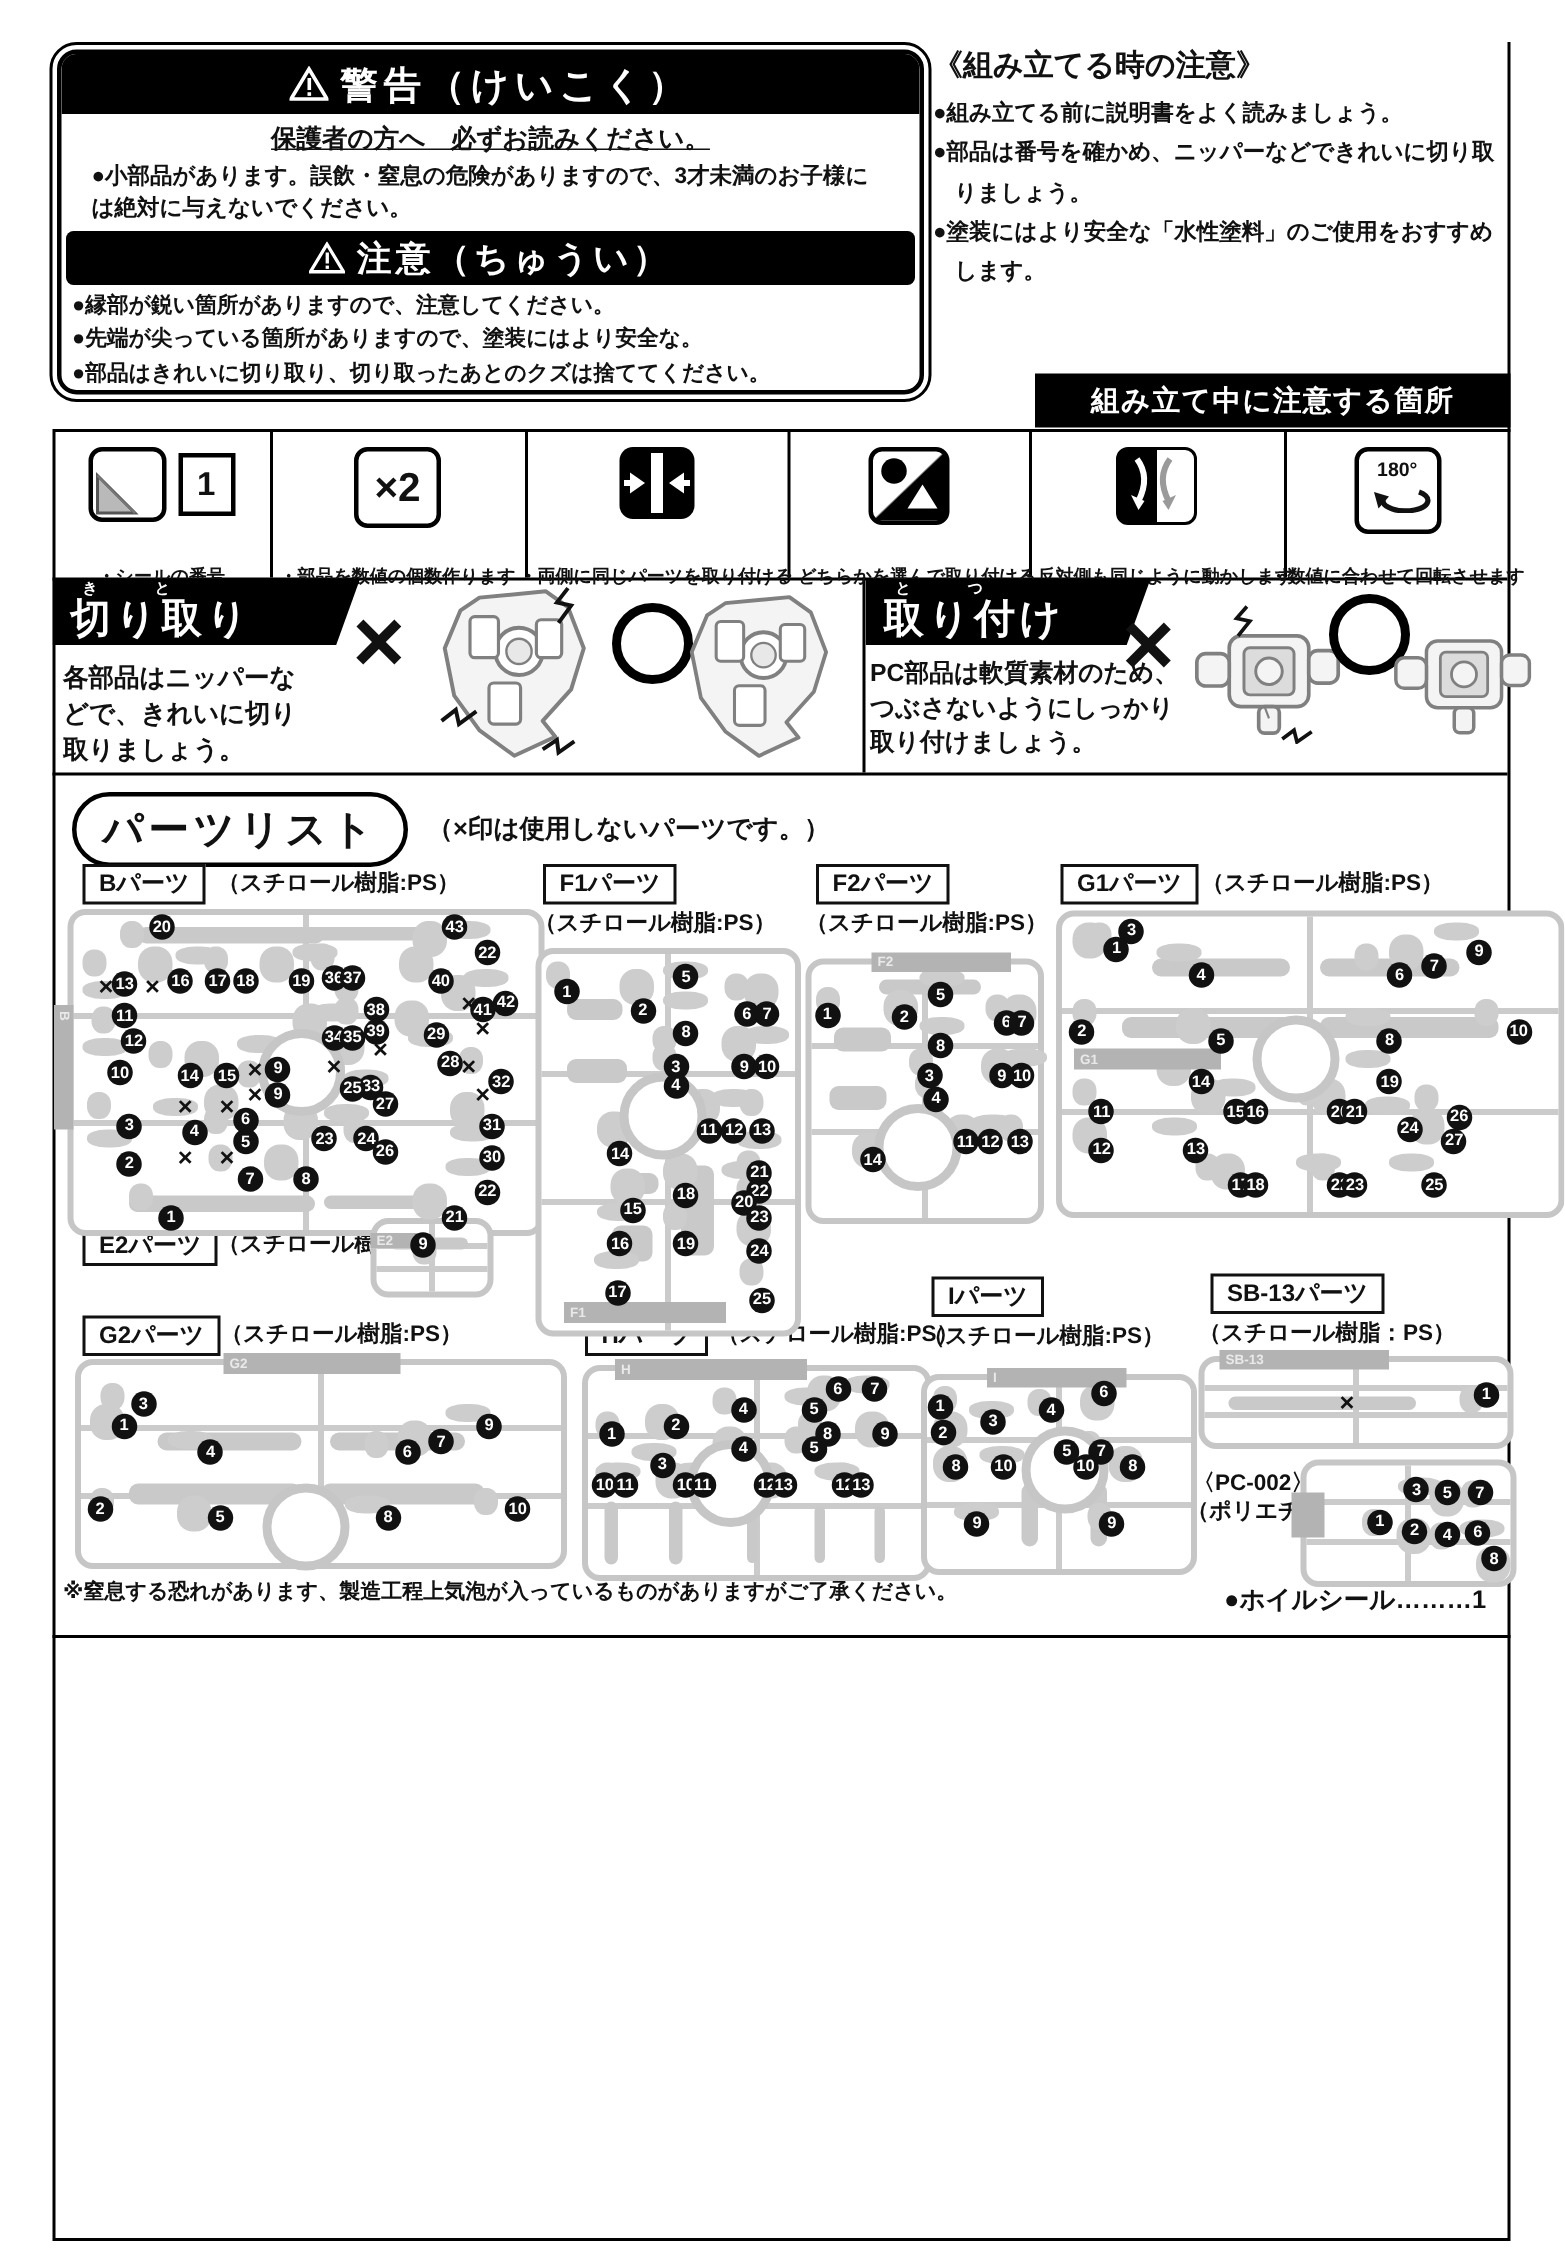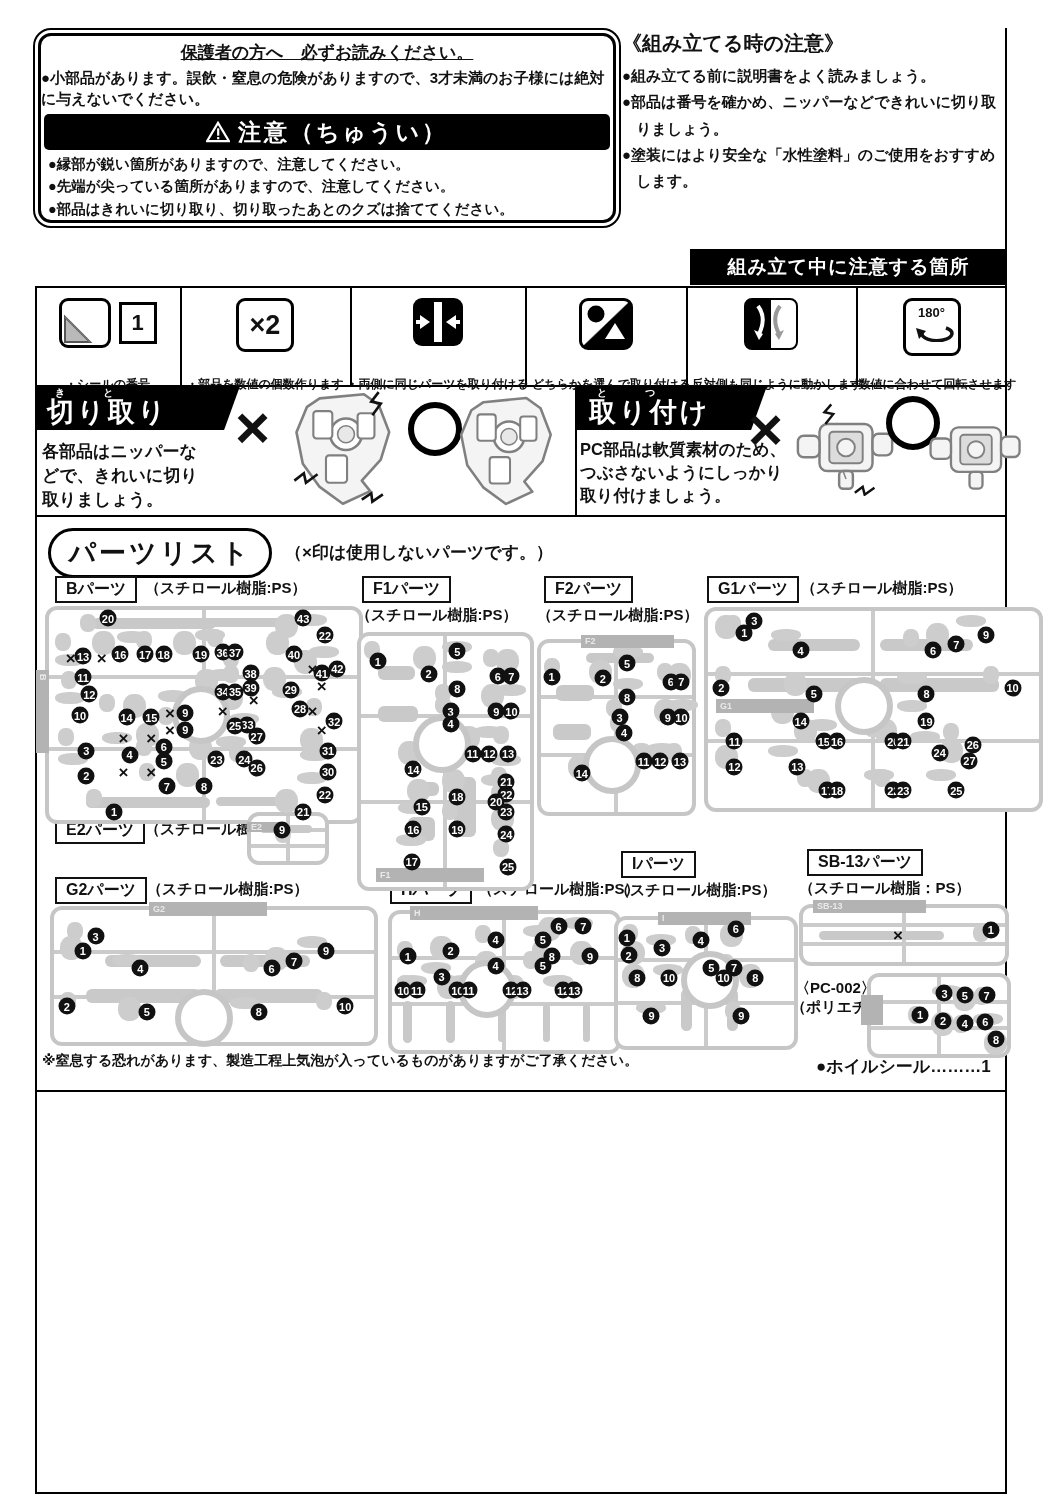--- a/index.html
+++ b/index.html
@@ -7,21 +7,21 @@
         font-family:"Liberation Sans","DejaVu Sans",sans-serif;color:#111;}
   .abs{position:absolute;}
 
   
   .warnbox{left:33px;top:28px;width:578px;border:2px solid #000;border-radius:18px;padding:3px;background:#fff;}
   .warnbox-inner{border:3px solid #000;border-radius:13px;overflow:hidden;background:#fff;}
   .warn-hd{background:#000;color:#fff;height:40px;display:flex;align-items:center;justify-content:center;
            font-size:25px;font-weight:bold;letter-spacing:4px;}
   .warn-hd svg,.caut-hd svg{margin-right:8px;}
   .warn-sub{text-align:center;font-size:17px;font-weight:bold;text-decoration:underline;margin:5px 0 2px;}
-  .warn-li{font-size:15px;font-weight:bold;line-height:1.4;padding:1px 0;}
+  .warn-li{font-size:15px;font-weight:bold;line-height:1.4;padding:1px 20px;}
   .caut-hd{background:#000;color:#fff;height:36px;margin:4px 3px 3px;border-radius:5px;display:flex;align-items:center;justify-content:center;
            font-size:23px;font-weight:bold;letter-spacing:3px;}
   .caut-li{font-size:14.5px;font-weight:bold;line-height:1.55;padding:0 7px;}
   .warnbox .last{padding-bottom:6px;}
 
   
   .notes{left:622px;top:30px;width:382px;}
   .notes-title{font-size:20px;font-weight:bold;margin-bottom:6px;}
   .notes-li{font-size:15px;font-weight:bold;line-height:1.75;text-indent:-0.95em;padding-left:0.95em;}
 
@@ -88,32 +88,40 @@
   <div class="abs hline" style="left:35px;top:515px;width:970px"></div>
   <div class="abs vline" style="left:575px;top:385px;height:130px"></div>
   <div class="abs vline" style="left:180px;top:286px;height:99px"></div>
   <div class="abs vline" style="left:350px;top:286px;height:99px"></div>
   <div class="abs vline" style="left:525px;top:286px;height:99px"></div>
   <div class="abs vline" style="left:686px;top:286px;height:99px"></div>
   <div class="abs vline" style="left:856px;top:286px;height:99px"></div>
 
   <div class="abs warnbox">
     <div class="warnbox-inner">
+      <div class="warn-hd">
+        <svg width="26" height="24" viewBox="0 0 26 24">
+          <polygon points="13,2 25,22 1,22" fill="none" stroke="#fff" stroke-width="2.4"></polygon>
+          <rect x="12" y="8" width="2.4" height="8" fill="#fff"></rect>
+            <rect x="12" y="17.5" width="2.4" height="2.4" fill="#fff"></rect>
+        </svg>
+        <span>警告（けいこく）</span>
+      </div>
       <div class="warn-sub">保護者の方へ　必ずお読みください。</div>
       <div class="warn-li">●小部品があります。誤飲・窒息の危険がありますので、3才未満のお子様には絶対に与えないでください。</div>
       <div class="caut-hd">
         <svg width="24" height="22" viewBox="0 0 26 24">
           <polygon points="13,2 25,22 1,22" fill="none" stroke="#fff" stroke-width="2.4"></polygon>
           <rect x="12" y="8" width="2.4" height="8" fill="#fff"></rect>
             <rect x="12" y="17.5" width="2.4" height="2.4" fill="#fff"></rect>
         </svg>
         <span>注意（ちゅうい）</span>
       </div>
       <div class="caut-li">●縁部が鋭い箇所がありますので、注意してください。</div>
-      <div class="caut-li">●先端が尖っている箇所がありますので、注意してください。</div>
+      <div class="caut-li">●先端が尖っている箇所がありますので、塗装にはより安全な。</div>
       <div class="caut-li">●部品はきれいに切り取り、切り取ったあとのクズは捨ててください。</div>
     </div>
   </div>
 
   <div class="abs cbar">組み立て中に注意する箇所</div>
 
   <div class="abs notes">
     <div class="notes-title">《組み立てる時の注意》</div>
     <div class="notes-li">●組み立てる前に説明書をよく読みましょう。</div>
     <div class="notes-li">●部品は番号を確かめ、ニッパーなどできれいに切り取りましょう。</div>

